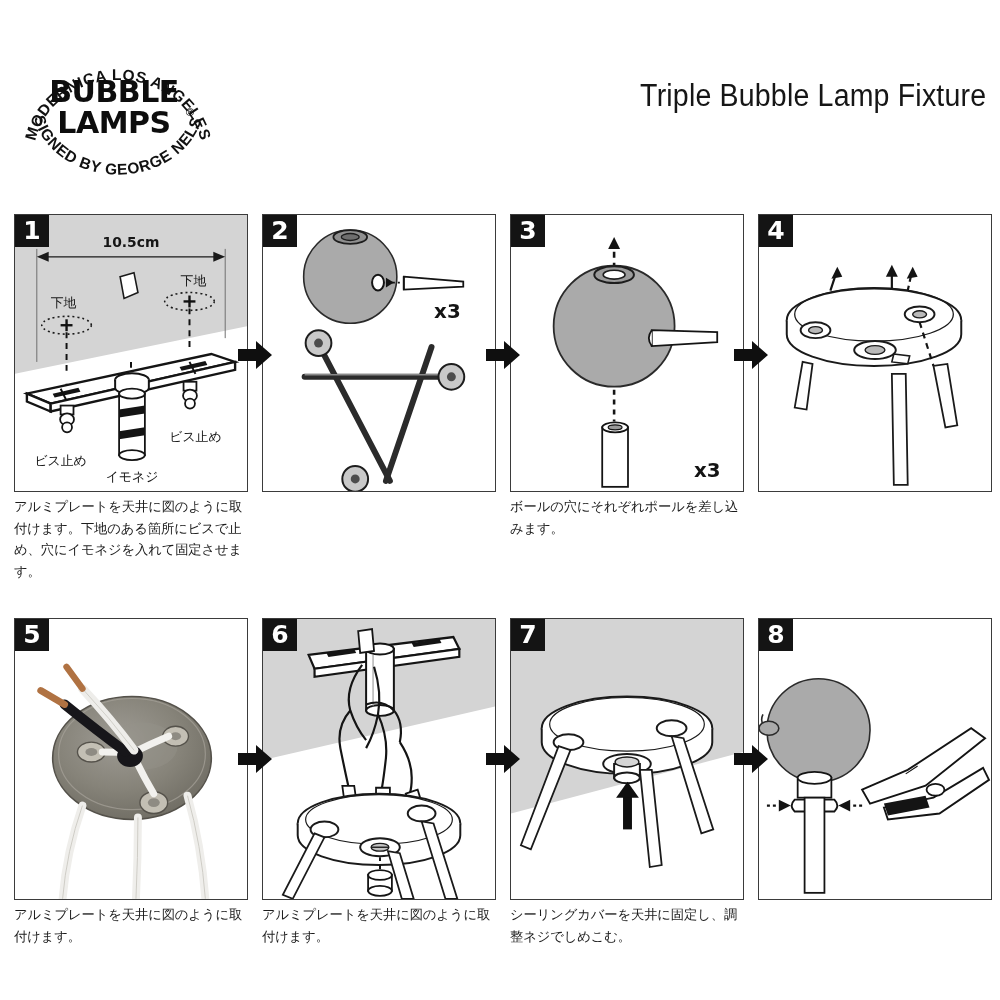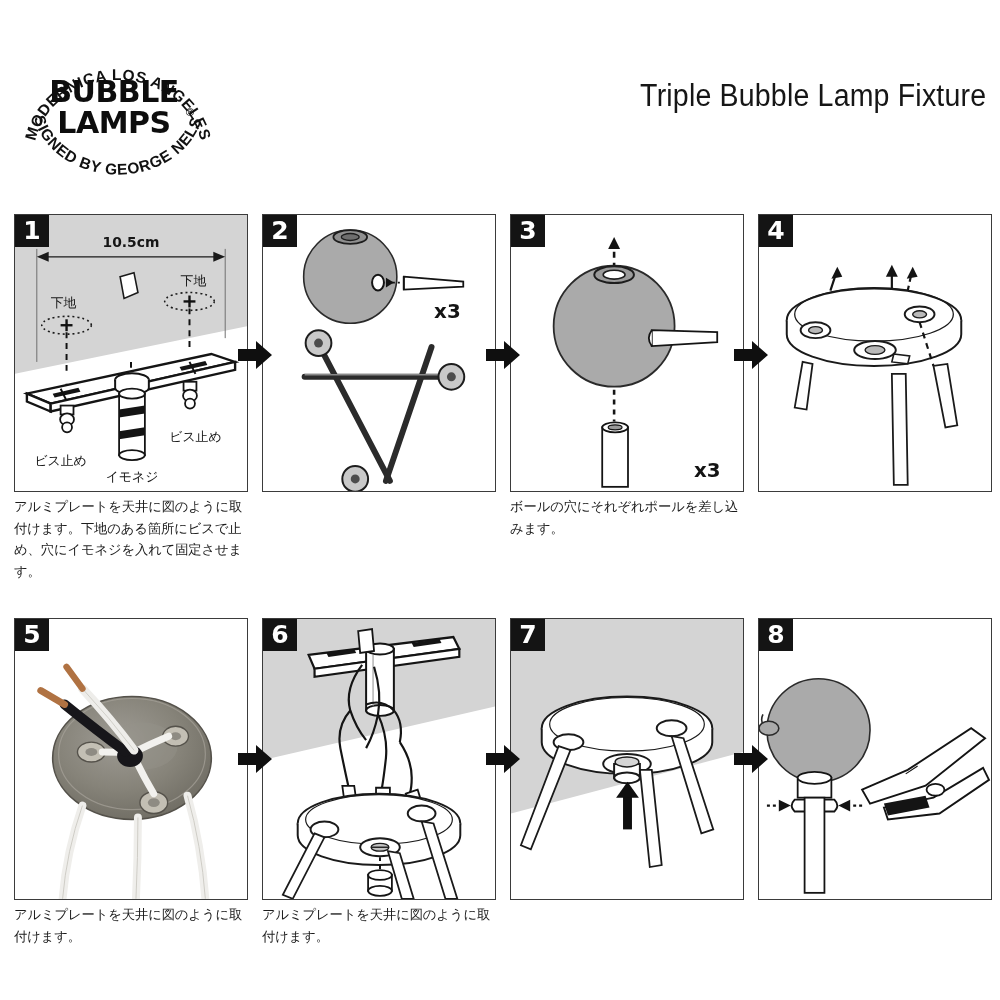--- a/index.html
+++ b/index.html
@@ -507,20 +507,21 @@
           <polygon points="117.5,164 106,180 129,180" fill="#0f0f0f"></polygon>
         </g>
 
         <g fill="#ffffff" stroke="#1a1a1a" stroke-width="1.8">
           <path d="M48,128 L60,132 L20,232 L10,228 Z"></path>
           <path d="M162,118 L174,120 L204,212 L192,216 Z"></path>
           <path d="M130,152 L142,152 L152,248 L140,250 Z"></path>
         </g>
       </svg>
     </div>
+    <div class="caption">シーリングカバーを天井に固定し、調整ネジでしめこむ。</div>
   </div>
 
   <div class="cell c3">
     <div class="panel tall">
       <div class="badge">8</div>
       <svg class="art" viewBox="0 0 234 282">
 
         <circle cx="60" cy="112" r="52" fill="#aaaaaa" stroke="#2a2a2a" stroke-width="1.6"></circle>
         <path d="M8,112 Q0,104 4,96" fill="none" stroke="#2a2a2a" stroke-width="1.6"></path>
         <ellipse cx="10" cy="110" rx="10" ry="7" fill="#aaaaaa" stroke="#2a2a2a" stroke-width="1.6"></ellipse>

